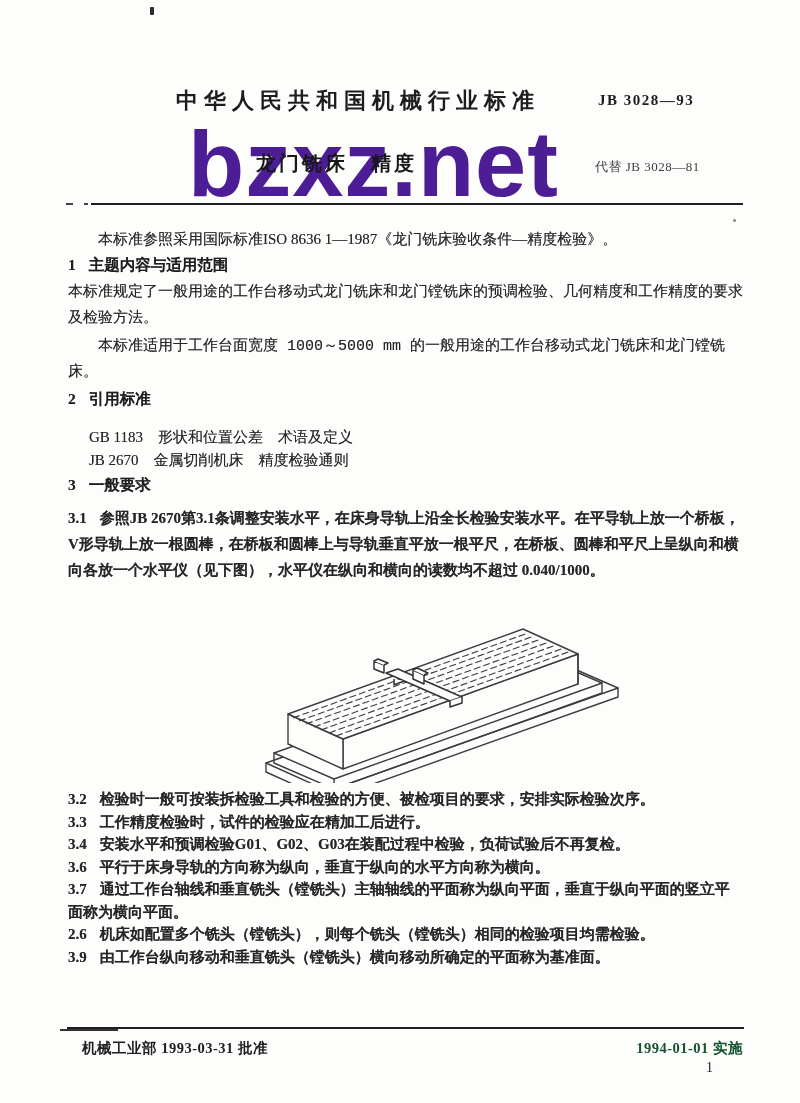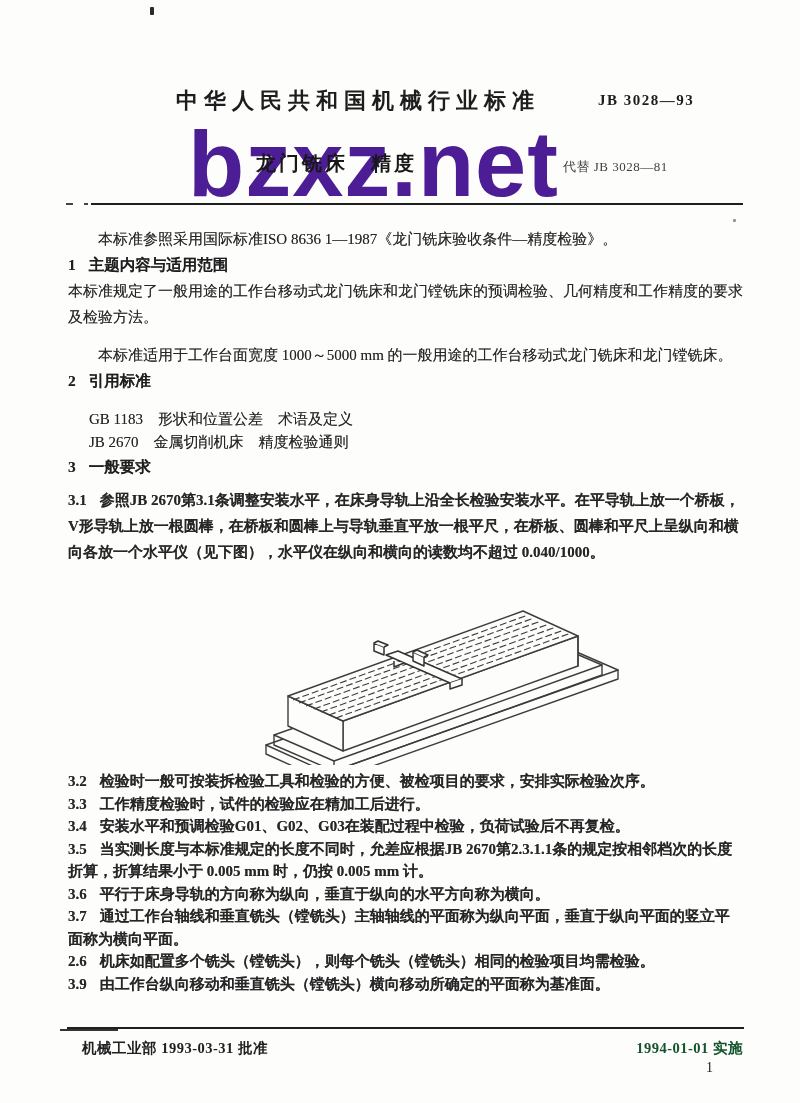--- a/index.html
+++ b/index.html
@@ -22,38 +22,38 @@
     color:#4c1d95;user-select:none;line-height:1;
   }
 
   .hdr{position:absolute;z-index:2;}
   .org-title{
     left:176px;top:86px;font-size:22px;font-weight:bold;letter-spacing:6px;
     color:#1d1d1d;
   }
   .std-no{left:598px;top:92px;font-size:15px;font-weight:bold;letter-spacing:1.5px;color:#1d1d1d;}
   .doc-title{left:256px;top:150px;font-size:20px;font-weight:bold;letter-spacing:3px;color:#181818;}
-  .replaces{left:563px;top:158px;font-size:13px;color:#3e3e3e;letter-spacing:.5px;}
+  .replaces{left:595px;top:158px;font-size:13px;color:#3e3e3e;letter-spacing:.5px;}
 
   .hdr-rule{position:absolute;left:91px;top:203px;width:652px;height:2px;background:#1f1f1f;z-index:2;}
   .hdr-dot{position:absolute;top:203px;height:2px;background:#444;z-index:2;}
   .hdr-dot.d1{left:66px;width:7px;}
   .hdr-dot.d2{left:84px;width:4px;}
 
   .content{
     position:absolute;left:68px;top:226px;width:676px;z-index:2;
     font-size:15px;color:#262626;
     text-shadow:0 0 .5px rgba(40,40,40,.55);
   }
   .content p{margin:0;}
   .intro{line-height:26px;margin-top:5px;text-indent:2em;}
   .sec-h{line-height:26px;margin-top:13px;font-weight:bold;font-size:15.5px;color:#1e1e1e;}
   .sec-h .no{margin-right:13px;}
   .para{line-height:26px;margin-top:6px;}
-  .para.ind{text-indent:2em;margin-top:12px;}
+  .para.ind{text-indent:2em;margin-top:4px;font-family:Liberation Mono, monospace;}
   .refs{margin-top:14px;padding-left:21px;line-height:23px;}
   .clause{line-height:22.5px;font-weight:bold;}
   .clause.c31{line-height:26px;margin-top:7px;}
   .clause .cno{margin-right:13px;}
   .fig-wrap{margin:4px 0 5px 150px;width:450px;}
   .fig-wrap svg{display:block;}
 
   .ftr-rule{position:absolute;left:67px;top:1027px;width:677px;height:2px;background:#1f1f1f;z-index:2;}
   .ftr-rule-short{position:absolute;left:60px;top:1029px;width:58px;height:2px;background:#333;z-index:2;}
   .footer-left{position:absolute;left:82px;top:1039px;font-size:14.5px;font-weight:bold;letter-spacing:.5px;z-index:2;color:#202020;}
@@ -137,21 +137,20 @@
 
           <path d="M156,82 L166,86 L166,78 L156,74 Z"></path>
           <path d="M156,74 L160,72 L170,76 L166,78"></path>
         </g>
       </svg>
     </div>
 
     <p class="clause"><span class="cno">3.2</span><span>检验时一般可按装拆检验工具和检验的方便、被检项目的要求，安排实际检验次序。</span></p>
     <p class="clause"><span class="cno">3.3</span><span>工作精度检验时，试件的检验应在精加工后进行。</span></p>
     <p class="clause"><span class="cno">3.4</span><span>安装水平和预调检验G01、G02、G03在装配过程中检验，负荷试验后不再复检。</span></p>
-    <p class="clause"><span class="cno">3.5</span><span>当实测长度与本标准规定的长度不同时，允差应根据JB 2670第2.3.1.1条的规定按相邻档次的长度折算，折算结果小于 0.005 mm 时，仍按 0.005 mm 计。</span></p>
     <p class="clause"><span class="cno">3.6</span><span>平行于床身导轨的方向称为纵向，垂直于纵向的水平方向称为横向。</span></p>
     <p class="clause"><span class="cno">3.7</span><span>通过工作台轴线和垂直铣头（镗铣头）主轴轴线的平面称为纵向平面，垂直于纵向平面的竖立平面称为横向平面。</span></p>
     <p class="clause"><span class="cno">2.6</span><span>机床如配置多个铣头（镗铣头），则每个铣头（镗铣头）相同的检验项目均需检验。</span></p>
     <p class="clause"><span class="cno">3.9</span><span>由工作台纵向移动和垂直铣头（镗铣头）横向移动所确定的平面称为基准面。</span></p>
 
   </div>
 
   <div class="ftr-rule-short"></div>
   <div class="ftr-rule"></div>
   <div class="footer-left">机械工业部 1993-03-31 批准</div>

